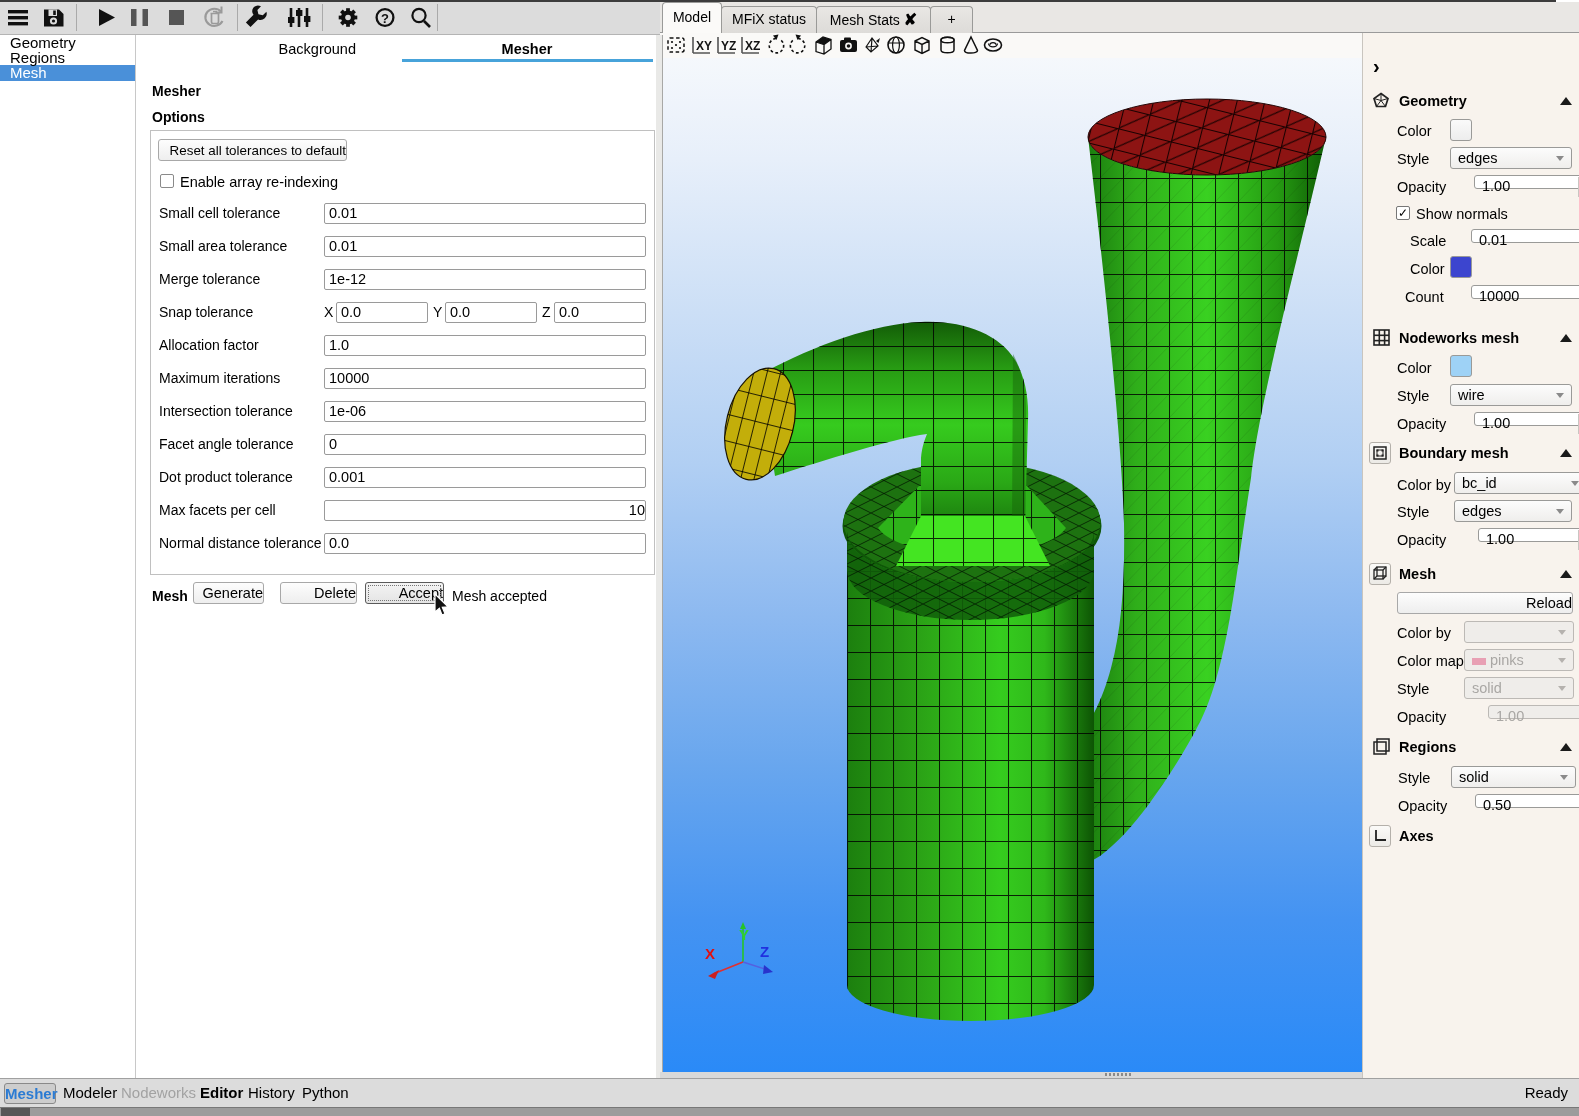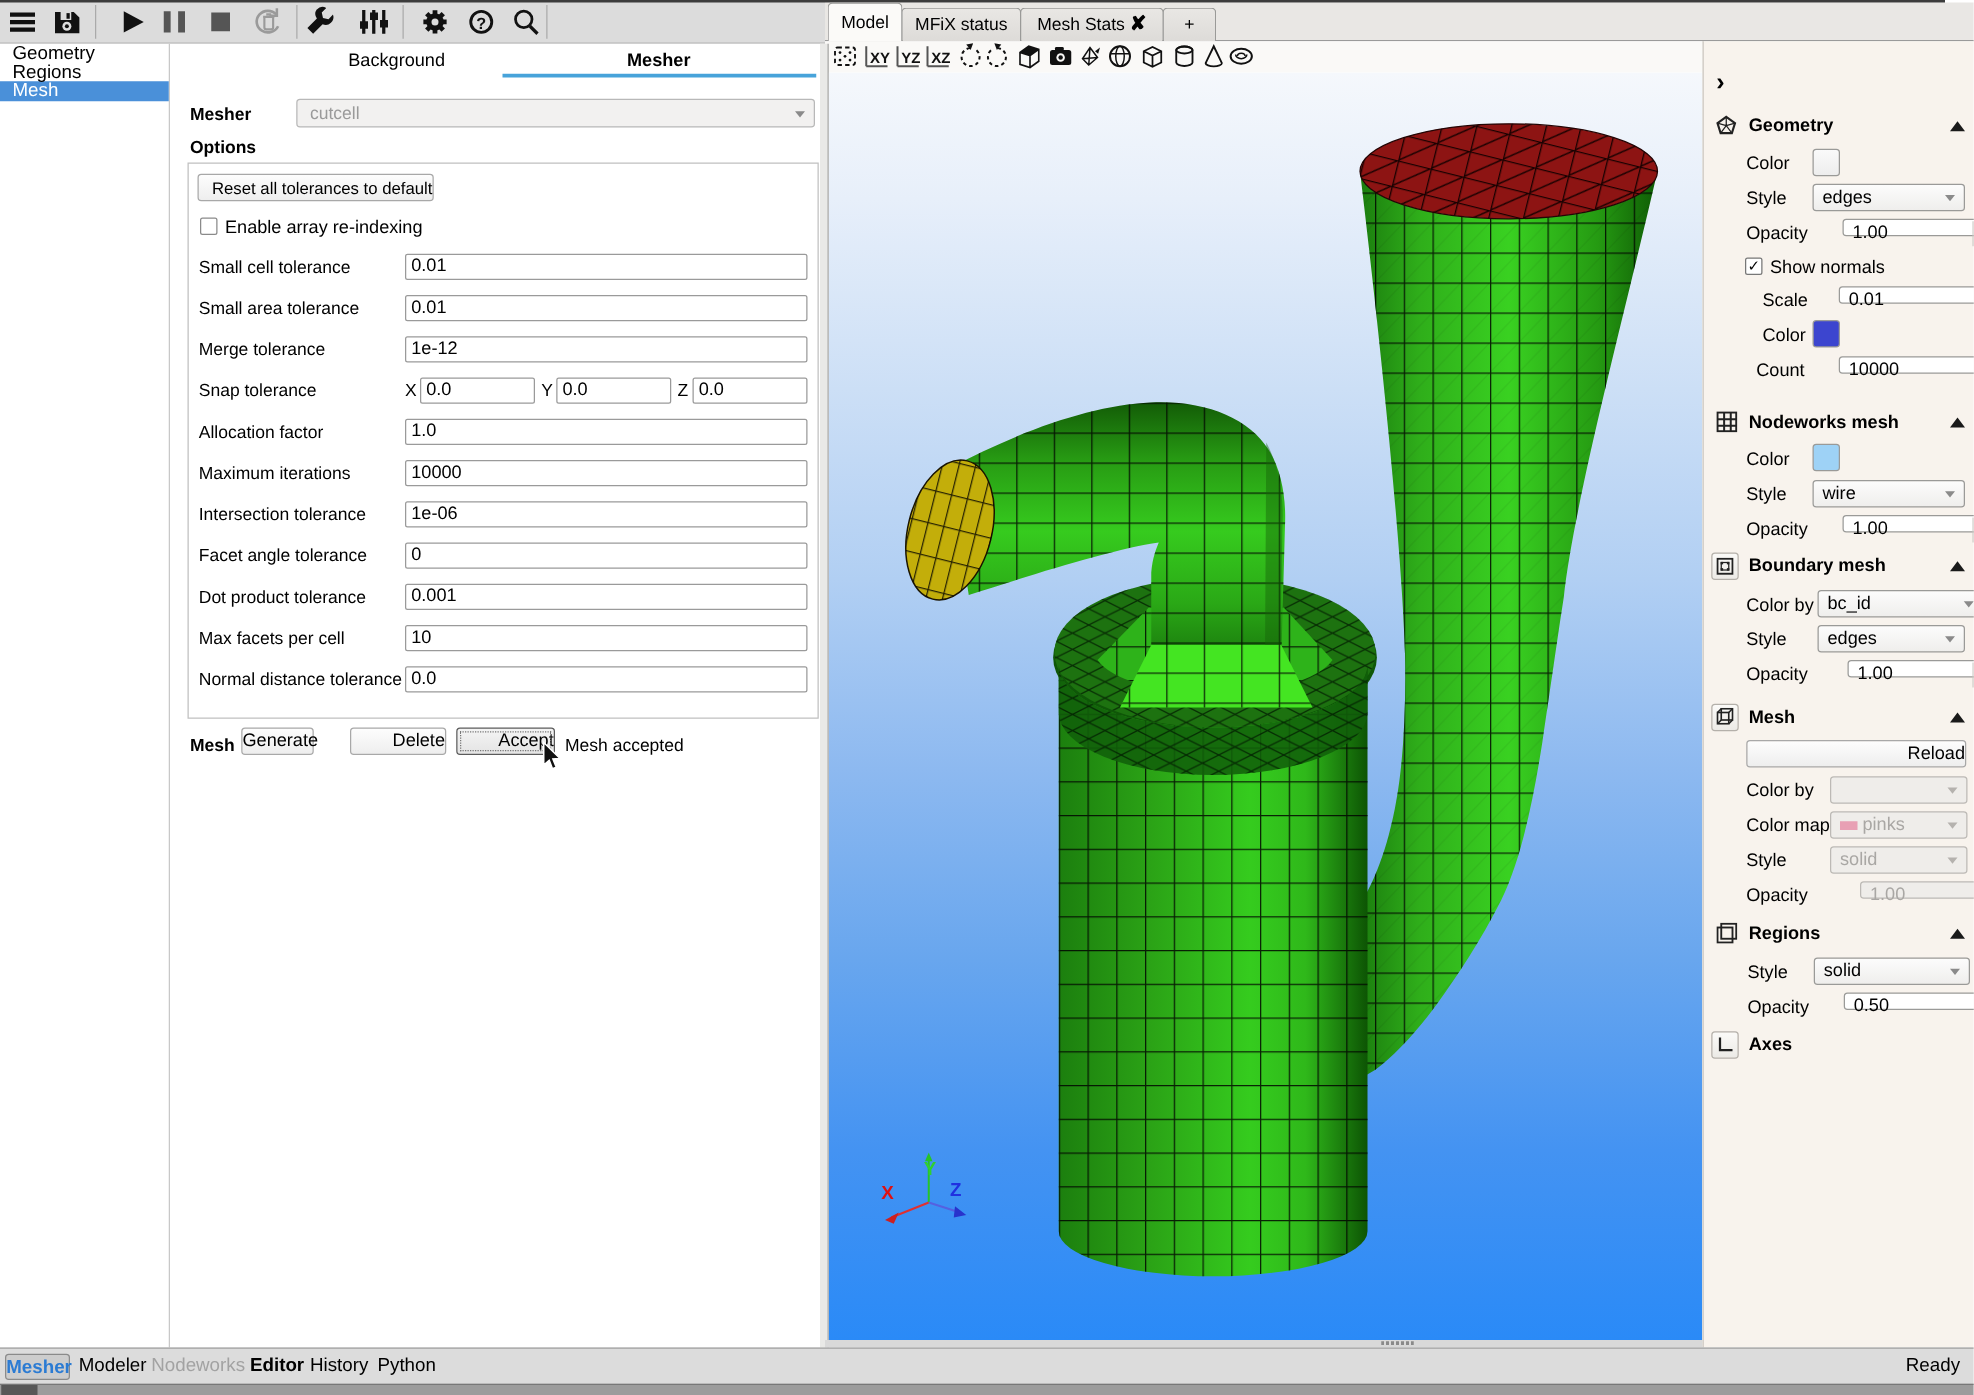--- a/index.html
+++ b/index.html
@@ -137,21 +137,20 @@
   <div class="navitem">Regions</div>
   <div class="navitem" id="nav-mesh">Mesh</div>
 </div>
 
 <div id="formpanel" class="abs">
   <div class="tablbl abs" style="left:60px;width:160px;text-align:right;">Background</div>
   <div class="tablbl abs" style="left:296px;width:190px;text-align:center;font-weight:bold;">Mesher</div>
   <div id="mesher-underline" class="abs"></div>
 
   <label class="b abs" style="left:16px;top:48px;">Mesher</label>
-  <div class="combo abs" style="left:101px;top:44px;width:415px;height:23px;color:#9a9a9a;padding:2px 0 0 10px;background:#f2f1f0;">cutcell<span class="carrow"></span></div>
   <label class="b abs" style="left:16px;top:74px;">Options</label>
 
   <div id="groupbox" class="abs"></div>
   <div class="btn abs" style="left:22px;top:104px;width:189px;height:22px;line-height:21px;font-size:13.4px;">Reset all tolerances to default</div>
   <div class="cb abs" style="left:24px;top:139px;"></div>
   <div class="abs" style="left:44px;top:139px;font-size:14.5px;">Enable array re-indexing</div>
 
   <div class="flabel" style="left:23px;top:168px;">Small cell tolerance</div>
   <div class="field" style="left:188px;top:168px;width:322px;">0.01</div>
   <div class="flabel" style="left:23px;top:201px;">Small area tolerance</div>
@@ -169,26 +168,26 @@
   <div class="field" style="left:188px;top:300px;width:322px;">1.0</div>
   <div class="flabel" style="left:23px;top:333px;">Maximum iterations</div>
   <div class="field" style="left:188px;top:333px;width:322px;">10000</div>
   <div class="flabel" style="left:23px;top:366px;">Intersection tolerance</div>
   <div class="field" style="left:188px;top:366px;width:322px;">1e-06</div>
   <div class="flabel" style="left:23px;top:399px;">Facet angle tolerance</div>
   <div class="field" style="left:188px;top:399px;width:322px;">0</div>
   <div class="flabel" style="left:23px;top:432px;">Dot product tolerance</div>
   <div class="field" style="left:188px;top:432px;width:322px;">0.001</div>
   <div class="flabel" style="left:23px;top:465px;">Max facets per cell</div>
-  <div class="field" style="left:188px;top:465px;width:322px;">10</div>
+  <div class="field" style="left:188px;top:465px;width:322px;text-align:right;">10</div>
   <div class="flabel" style="left:23px;top:498px;">Normal distance tolerance</div>
   <div class="field" style="left:188px;top:498px;width:322px;">0.0</div>
 
   <div class="flabel" style="left:16px;top:551px;font-weight:bold;">Mesh</div>
-  <div class="btn abs" style="left:57px;top:547px;width:58px;height:22px;line-height:21px;">Generate</div>
+  <div class="btn abs" style="left:57px;top:547px;width:71px;height:22px;line-height:21px;">Generate</div>
   <div class="btn abs" style="left:144px;top:547px;width:77px;height:22px;line-height:21px;">Delete</div>
   <div class="btn abs" style="left:229px;top:547px;width:79px;height:22px;line-height:21px;border-color:#5a5a5a;background:linear-gradient(#f4f4f4,#e4e4e4);outline:1px dotted #777;outline-offset:-4px;">Accept</div>
   <div class="flabel" style="left:316px;top:551px;">Mesh accepted</div>
 </div>
 
 <svg class="abs" style="left:430px;top:592px;width:20px;height:26px;z-index:40" viewBox="0 0 20 26">
   <path d="M5 2 L5 20 L9.4 16.2 L12 23 L15 21.8 L12.3 15.2 L18 14.8 Z" fill="#111" stroke="#fff" stroke-width="1.2"></path>
 </svg>
 
 <div id="tabbar" class="abs"></div>

